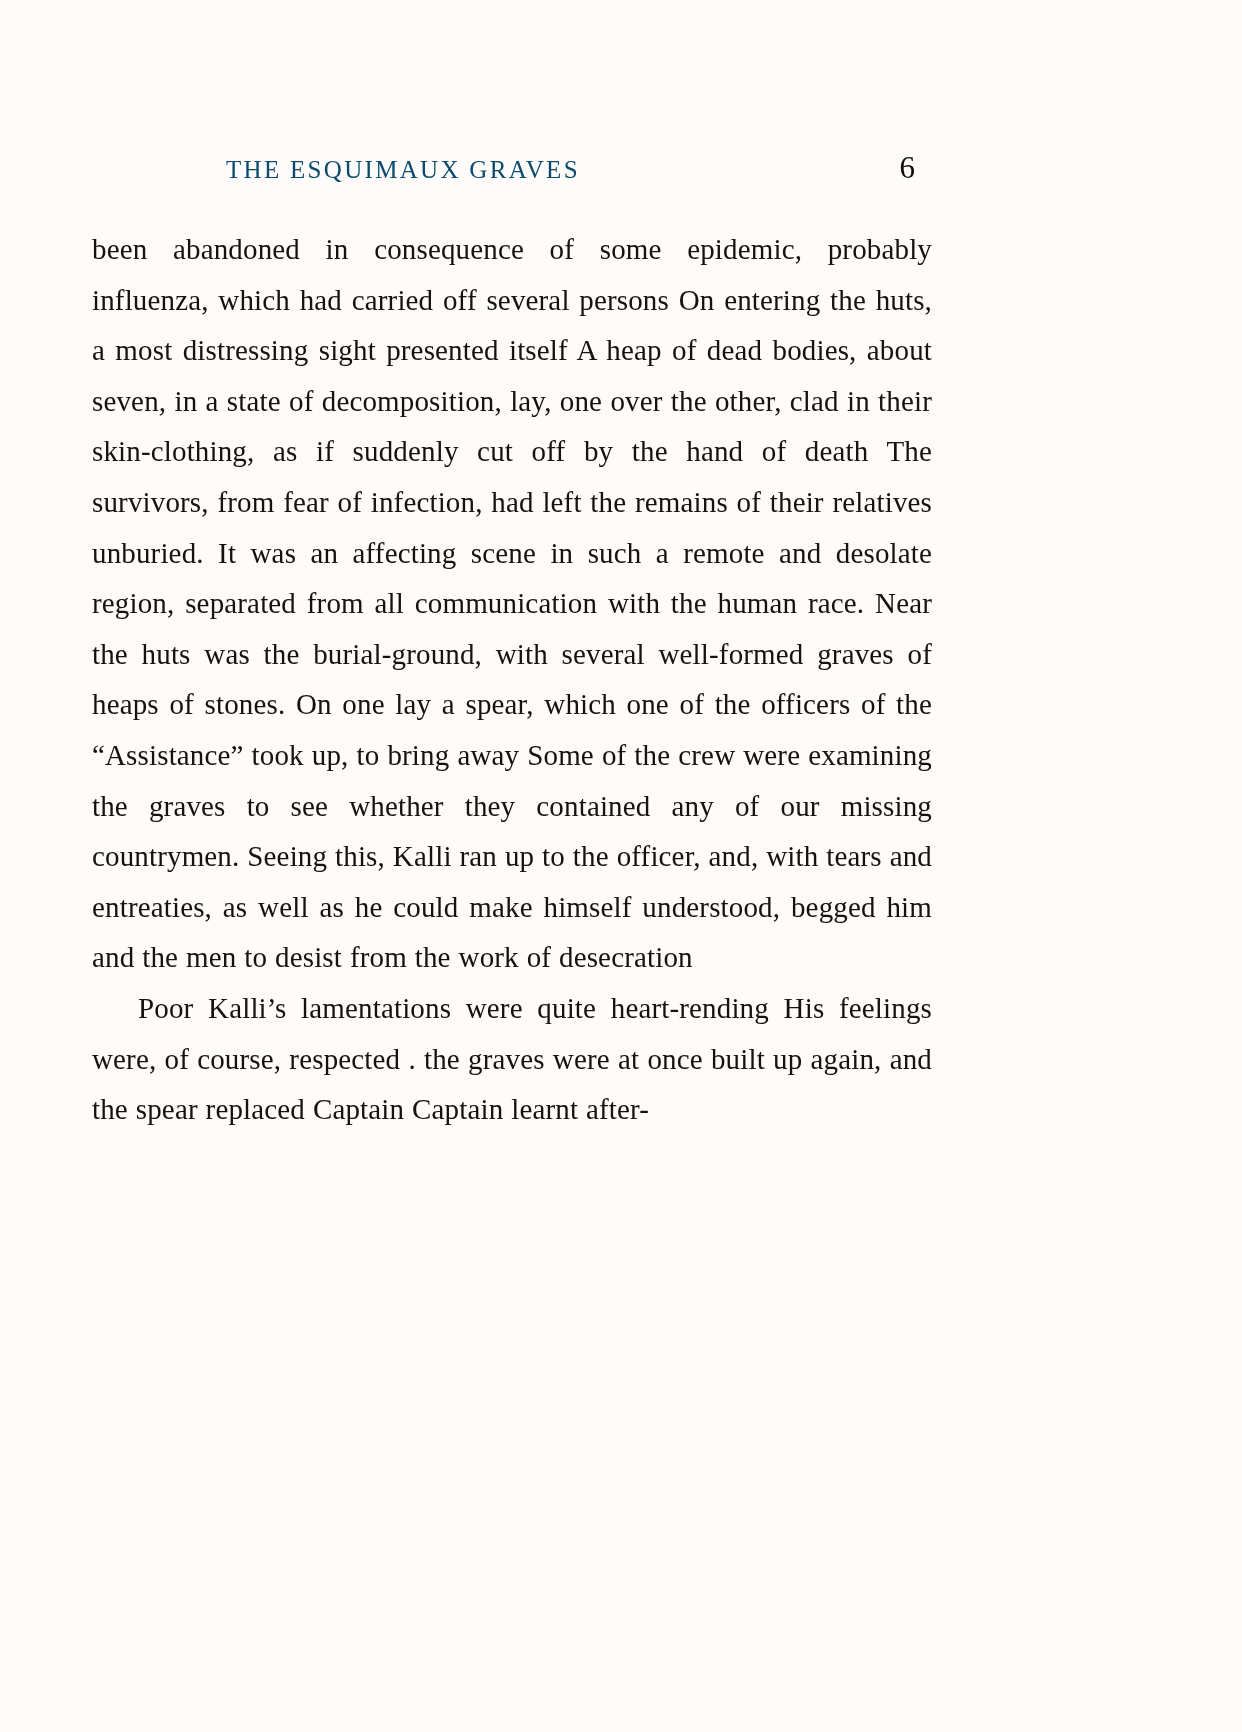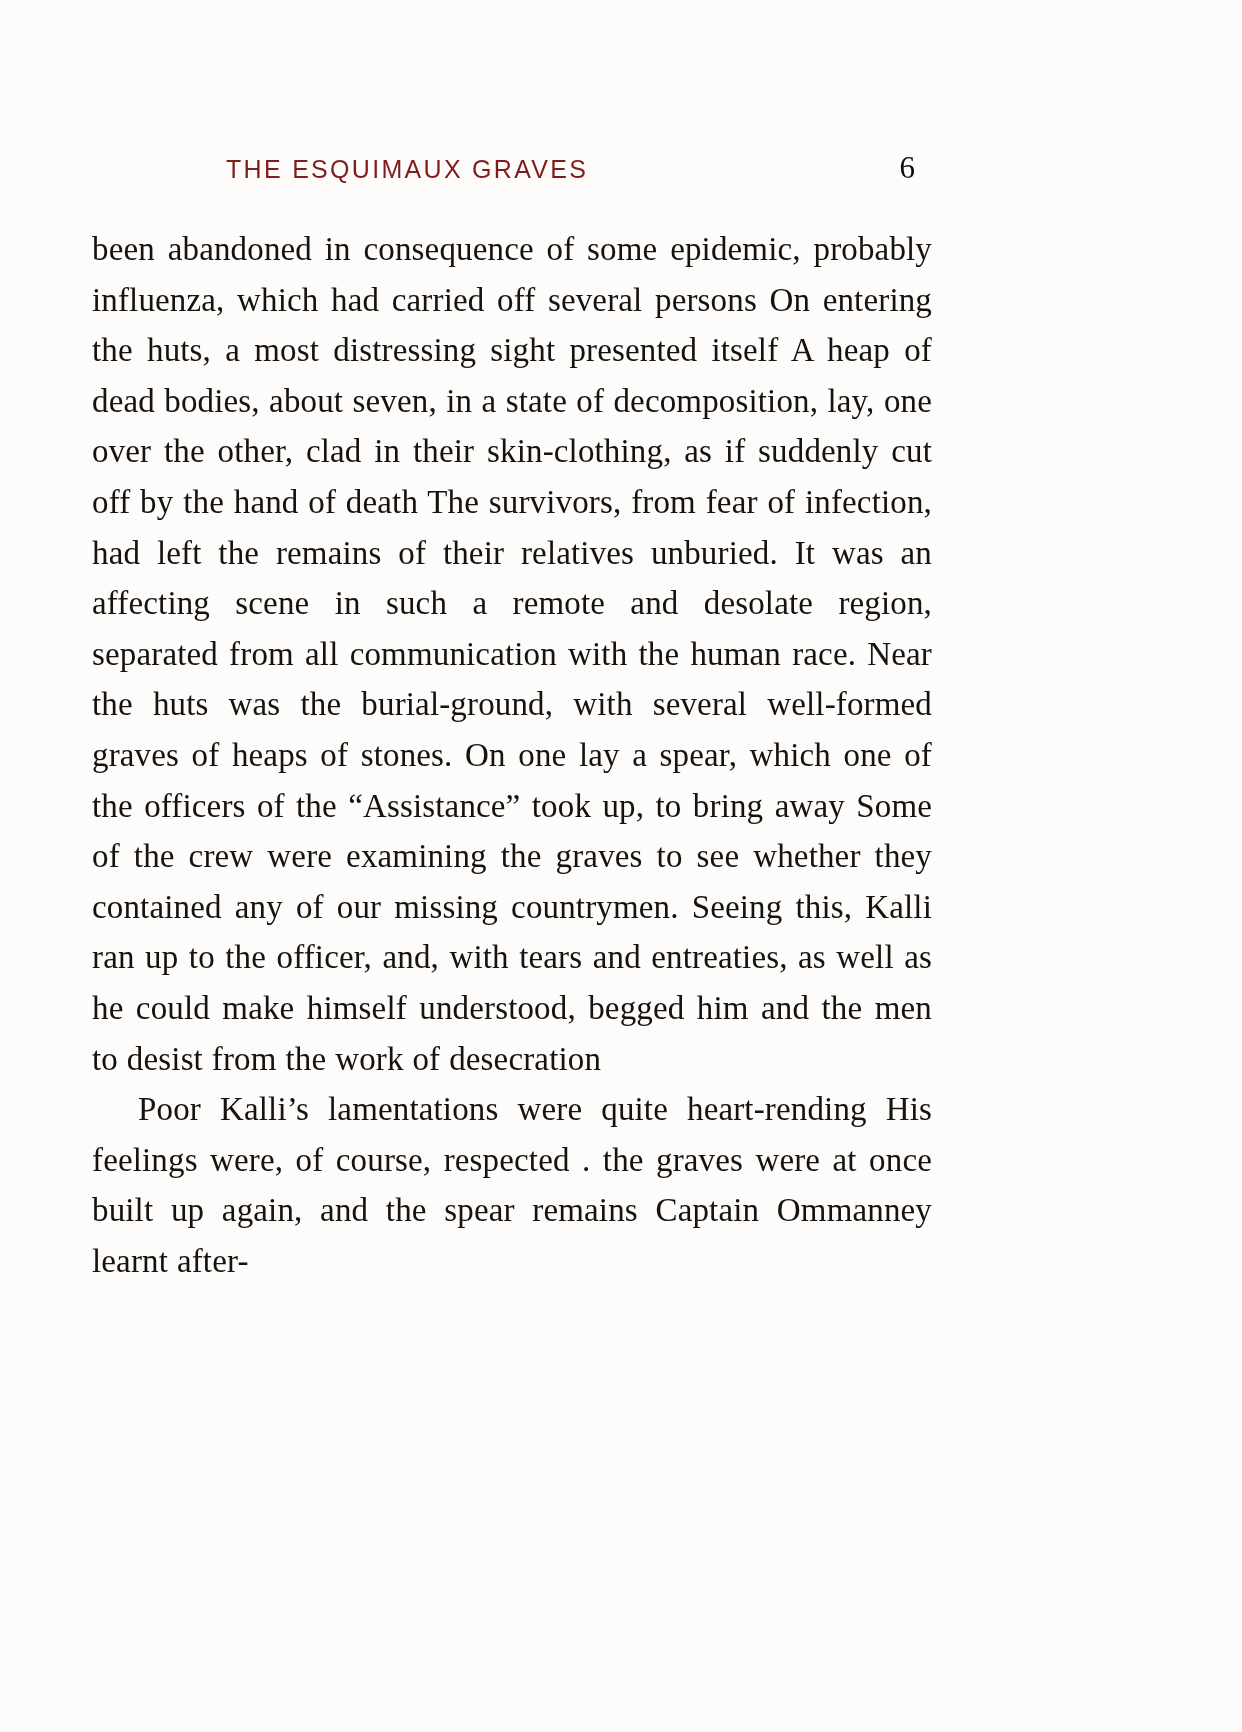--- a/index.html
+++ b/index.html
@@ -30,37 +30,37 @@
     width: 840px;
   }
   .running-head {
     display: flex;
     align-items: baseline;
     justify-content: space-between;
     width: 100%;
     margin-bottom: 38px;
   }
   .running-title {
-    font-family: Liberation Sans, sans-serif;
+    font-family: Liberation Serif, serif;
     font-size: 25px;
     letter-spacing: 2.3px;
     font-variant: small-caps;
     text-transform: uppercase;
     padding-left: 134px;
-    color: #7f1d1d;
+    color: #0c4a6e;
   }
   .folio {
     font-size: 31px;
     color: #100e0c;
     letter-spacing: 1px;
     padding-right: 16px;
   }
   .body-text p {
     margin: 0;
-    font-size: 33px;
+    font-size: 29px;
     line-height: 50.6px;
     text-align: justify;
     text-justify: inter-word;
     color: #15120f;
     letter-spacing: 0.15px;
     word-spacing: 0.5px;
   }
   .body-text p.indent {
     text-indent: 46px;
   }
@@ -78,17 +78,17 @@
 <div class="page">
   <div class="page-inner">
 
     <div class="running-head">
       <div class="running-title">THE ESQUIMAUX GRAVES</div>
       <div class="folio">6</div>
     </div>
 
     <div class="body-text">
       <p>been abandoned in consequence of some epidemic, probably influenza, which had carried off several persons  On entering the huts, a most distressing sight presented itself  A heap of dead bodies, about seven, in a state of decomposition, lay, one over the other, clad in their skin-clothing, as if suddenly cut off by the hand of death  The survivors, from fear of infection, had left the remains of their relatives unburied.  It was an affecting scene in such a remote and desolate region, separated from all communication with the human race.  Near the huts was the burial-ground, with several well-formed graves of heaps of stones.  On one lay a spear, which one of the officers of the “Assistance” took up, to bring away  Some of the crew were examining the graves to see whether they contained any of our missing countrymen.  Seeing this, Kalli ran up to the officer, and, with tears and entreaties, as well as he could make himself understood, begged him and the men to desist from the work of desecration</p>
-      <p class="indent">Poor Kalli’s lamentations were quite heart-rending  His feelings were, of course, respected .  the graves were at once built up again, and the spear remains  Captain Ommanney learnt after-</p>
+      <p class="indent">Poor Kalli’s lamentations were quite heart-rending  His feelings were, of course, respected .  the graves were at once built up again, and the spear replaced  Captain Captain learnt after-</p>
     </div>
 
   </div>
 </div>
 
 </body></html>

